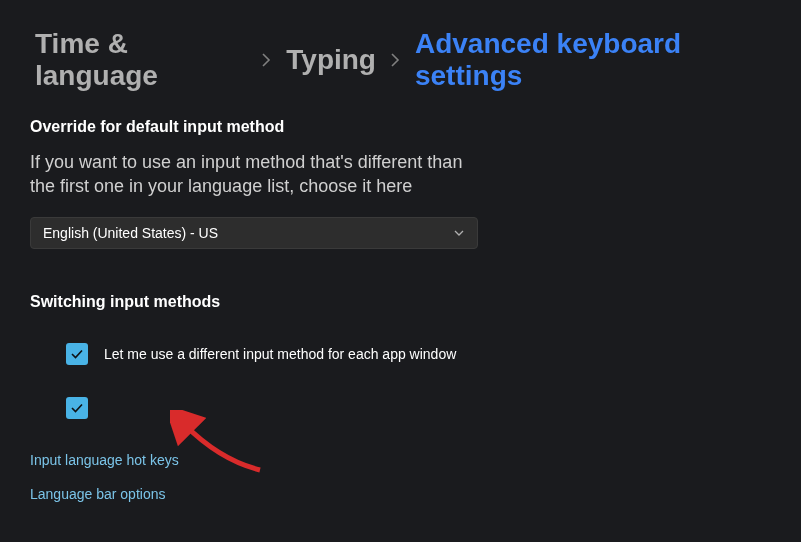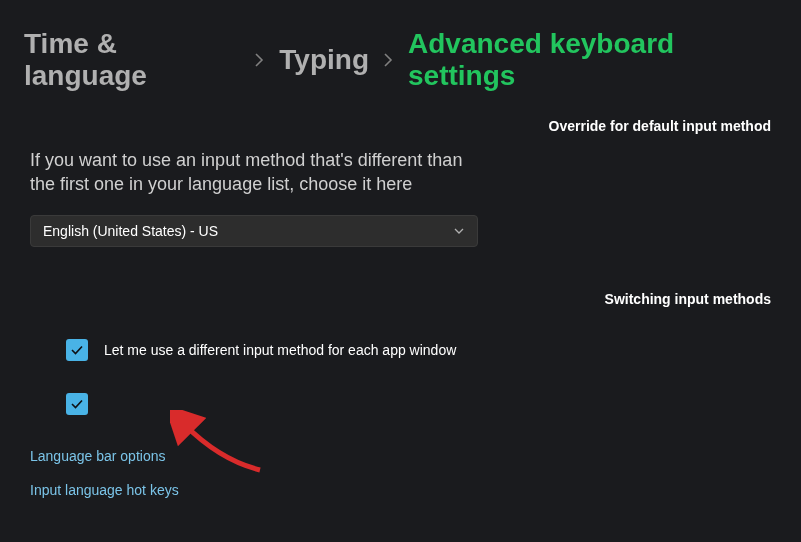--- a/index.html
+++ b/index.html
@@ -13,46 +13,45 @@
       background: #1a1b1e;
       font-family: "Segoe UI", Arial, sans-serif;
       color: #ffffff;
       overflow: hidden;
       position: relative;
     }
     .breadcrumb {
       display: flex;
       align-items: center;
       gap: 14px;
-      padding: 28px 24px 20px 24px;
+      padding: 28px 24px 20px 35px;
       font-size: 28px;
       font-weight: 600;
     }
     .breadcrumb .crumb {
       color: #b0b0b0;
       cursor: pointer;
     }
     .breadcrumb .crumb-current {
-      color: #22c55e;
+      color: #3b82f6;
       cursor: default;
     }
     .breadcrumb .chevron {
       color: #808080;
       display: flex;
       align-items: center;
     }
     .content {
       padding: 6px 30px;
     }
     .section-title {
-      font-size: 14px;
+      font-size: 16px;
       font-weight: 600;
       margin-bottom: 14px;
       color: #ffffff;
-      text-align: right;
     }
     .description {
       font-size: 18px;
       color: #d0d0d0;
       line-height: 1.35;
       max-width: 445px;
       margin-bottom: 18px;
     }
     .dropdown {
       width: 448px;
@@ -160,24 +159,24 @@
 
   <div class="checkbox-row">
     <div class="checkbox">
       <svg width="14" height="14" viewBox="0 0 14 14">
           <path d="M2 7 L5.5 10.5 L12 3.5" fill="none" stroke-width="1.6"></path>
         </svg>
     </div>
   </div>
 
   <div class="link-row">
-    <span class="link">Language bar options</span>
+    <span class="link">Input language hot keys</span>
   </div>
   <div class="link-row">
-    <span class="link">Input language hot keys</span>
+    <span class="link">Language bar options</span>
   </div>
 
 </div>
 
 <div class="arrow-annotation">
   <svg width="100" height="70" viewBox="0 0 100 70">
     <defs>
       <marker id="ah" markerWidth="8" markerHeight="8" refX="2" refY="4" orient="auto">
         <path d="M0,0 L8,4 L0,8 Z" fill="#d92b2b"></path>
       </marker>

